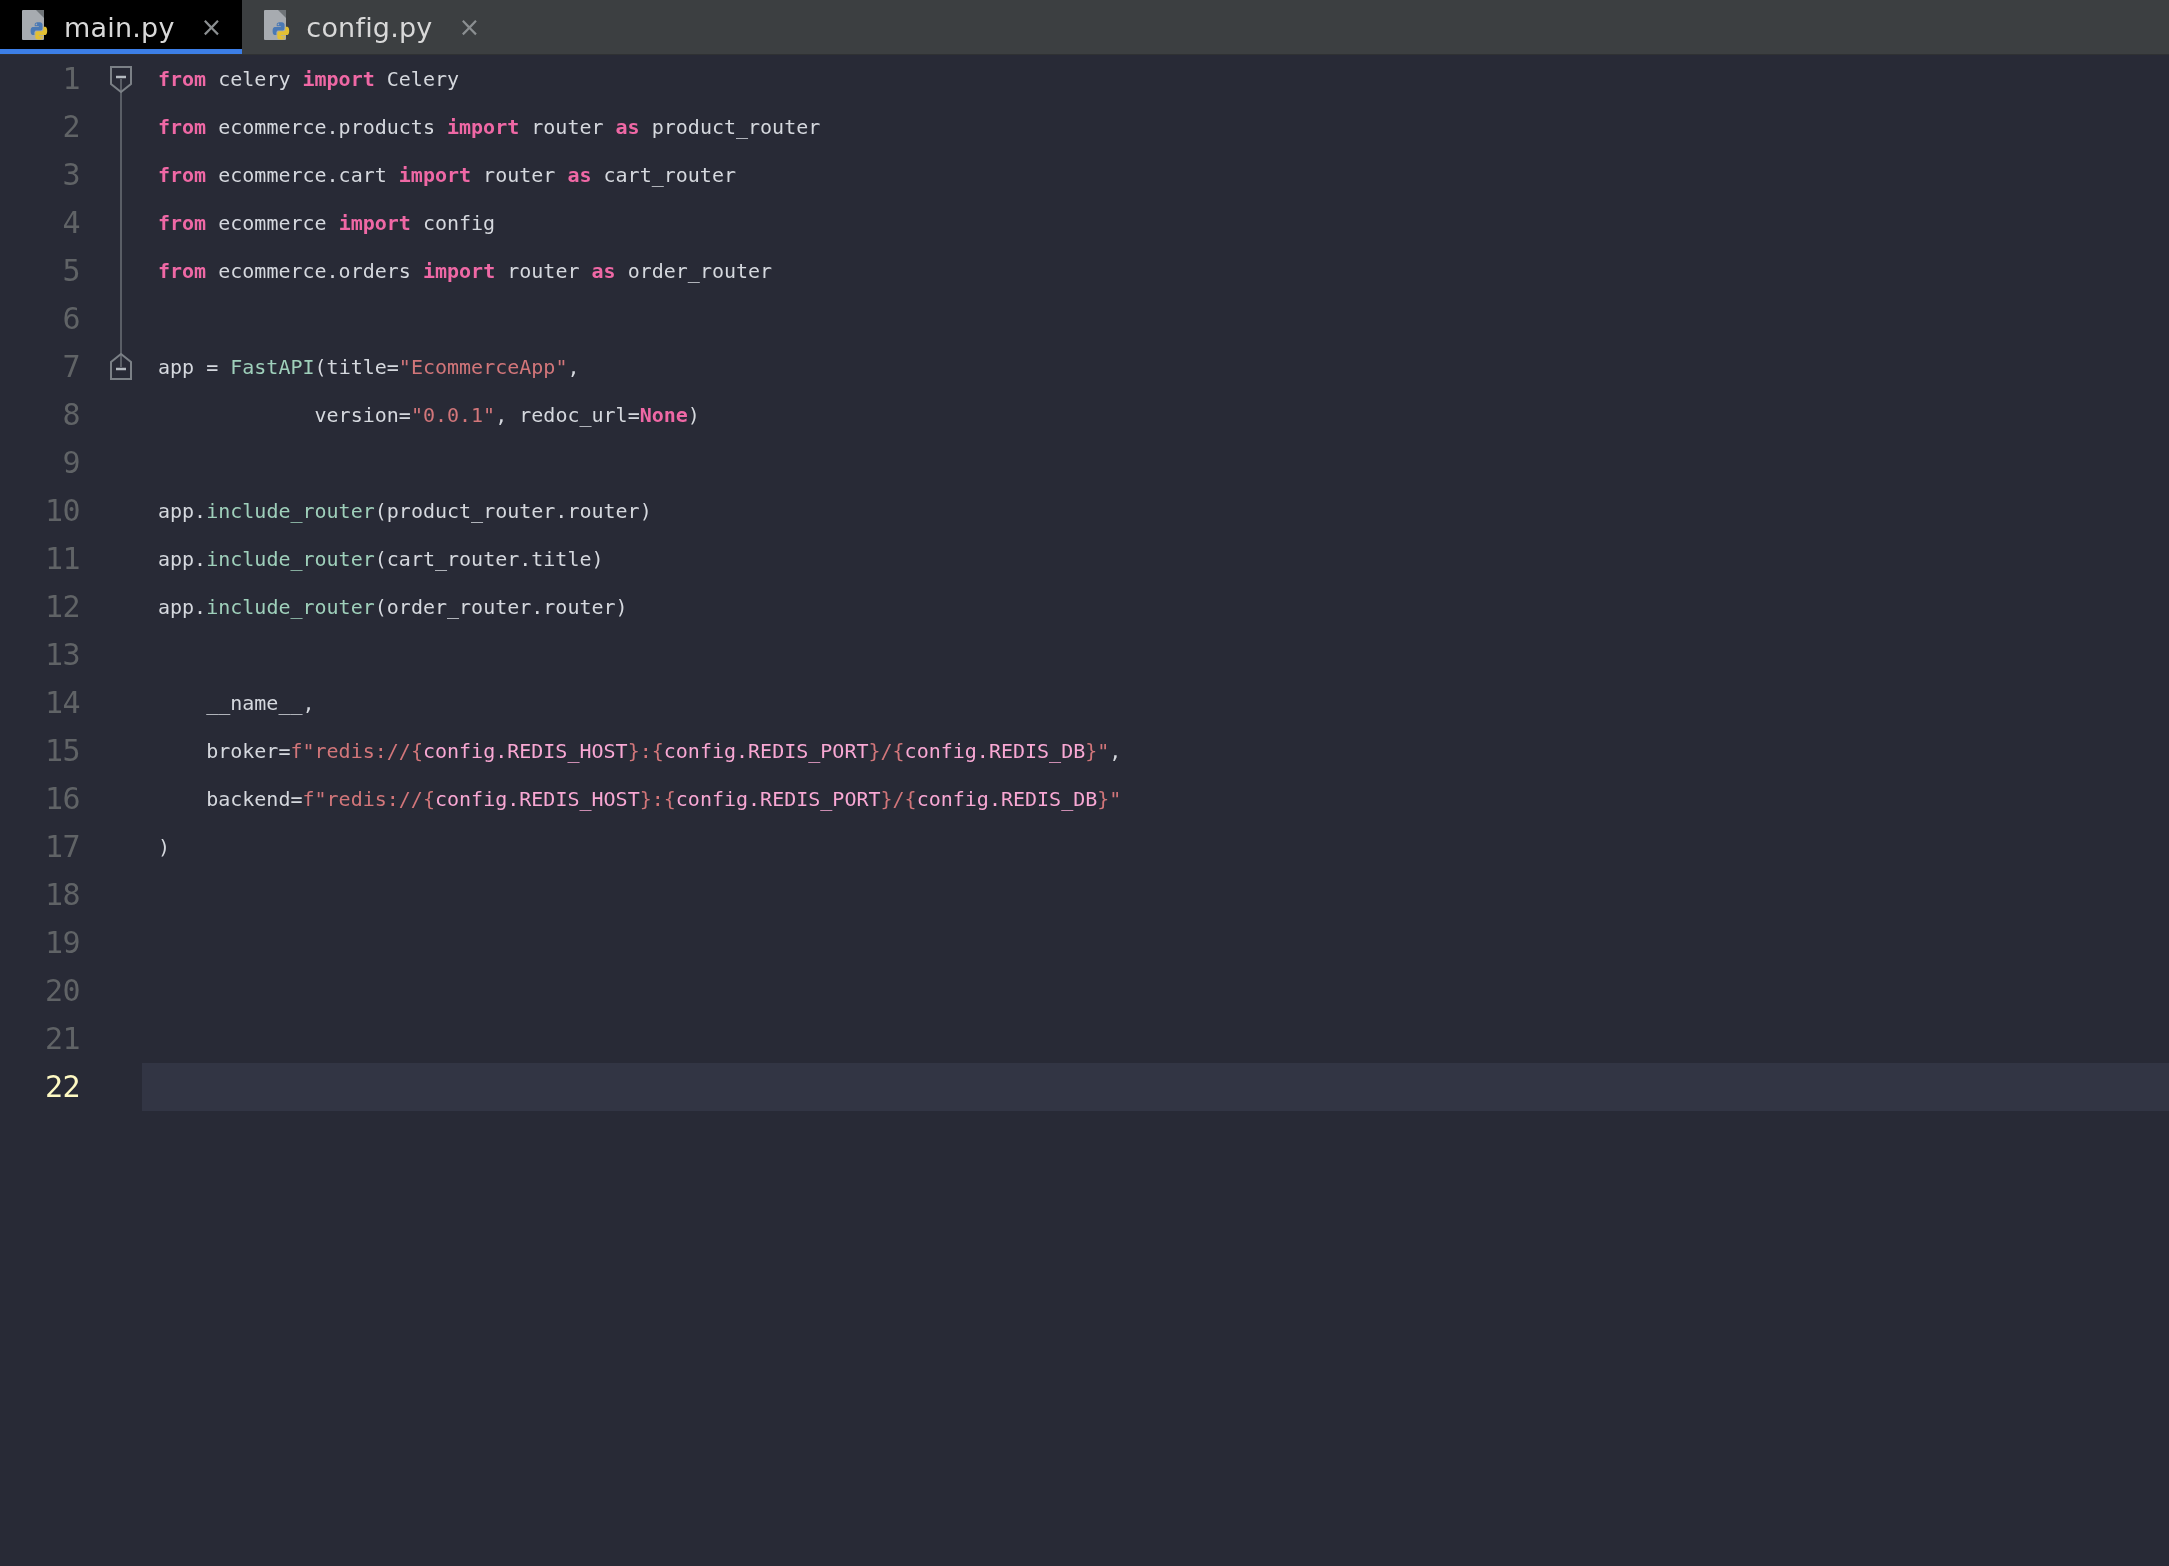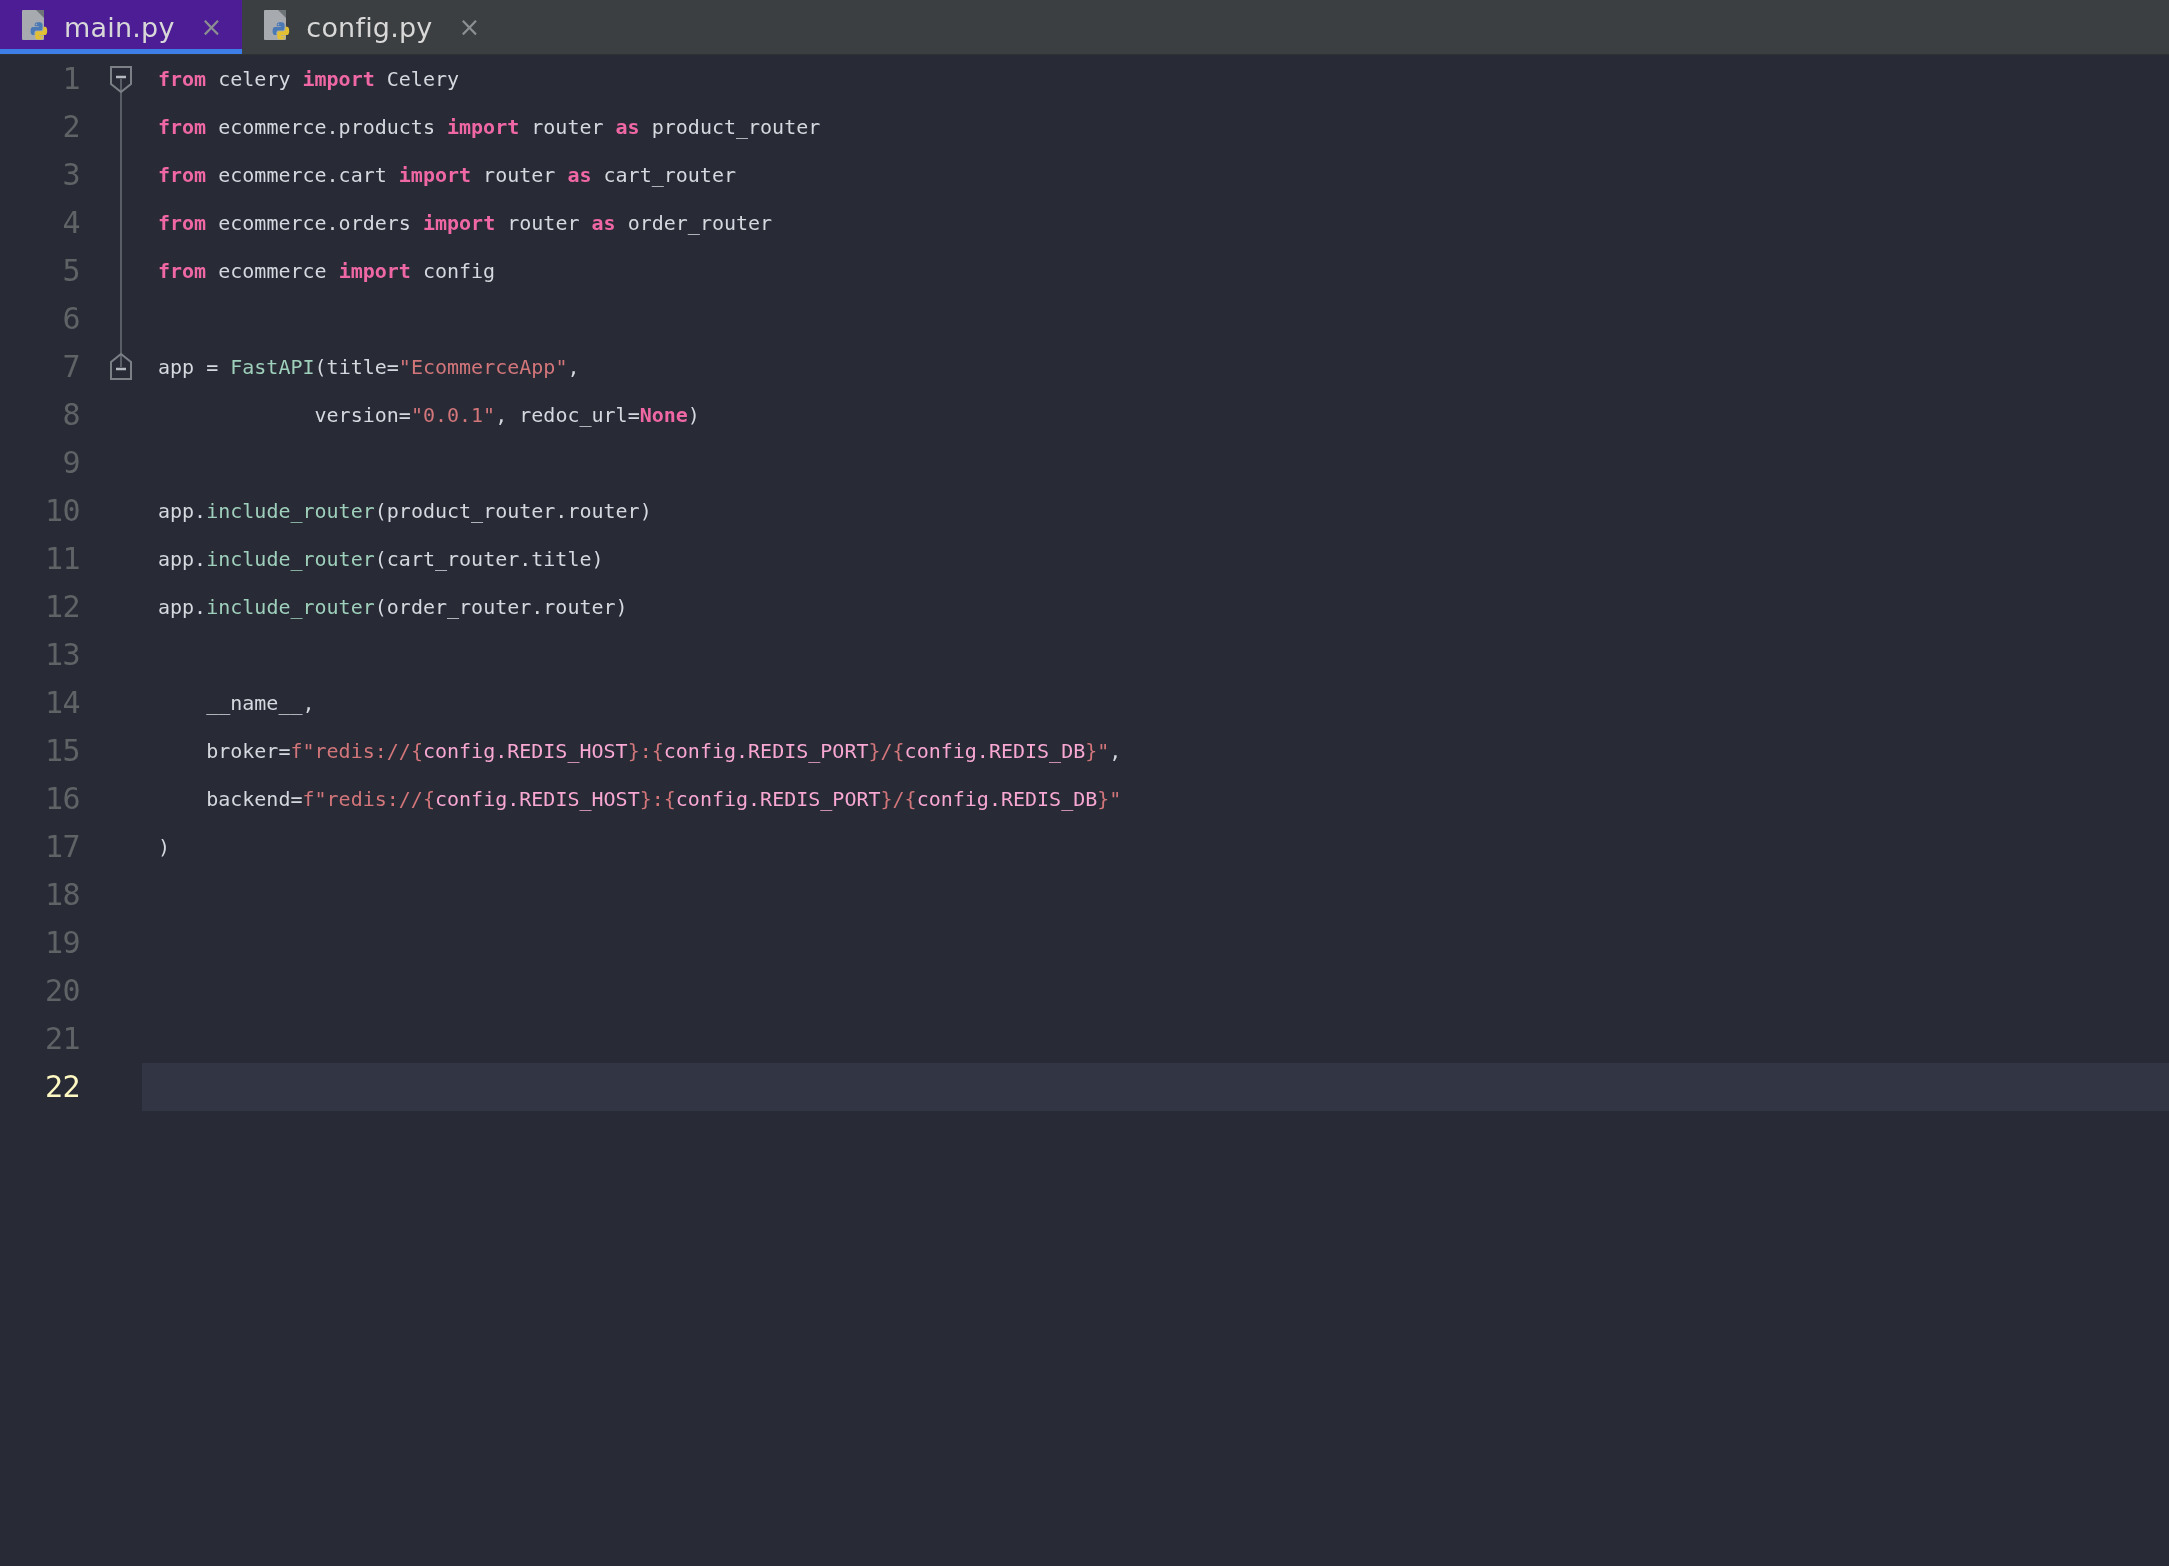--- a/index.html
+++ b/index.html
@@ -35,21 +35,21 @@
     padding: 0 16px 0 22px;
     gap: 12px;
     position: relative;
     cursor: default;
     font-family: "DejaVu Sans", sans-serif;
     font-size: 27px;
     color: #d8d8d8;
     white-space: nowrap;
   }
   .tab.active {
-    background: #4c1d95;
+    background: #000000;
   }
   .tab.active::after {
     content: "";
     position: absolute;
     left: 0; right: 0; bottom: 0;
     height: 5px;
     background: #3c7ee6;
   }
   .tab-label { letter-spacing: .2px; }
   .tab-close {
@@ -241,22 +241,22 @@
             <path d="M13 2 L23 10 L23 27 L3 27 L3 10 Z" fill="none" stroke="#7b8086" stroke-width="2"></path>
             <line x1="8" y1="17" x2="18" y2="17" stroke="#b4bac0" stroke-width="2.5"></line>
           </svg>
         </div>
       </div>
 
     <div class="code" id="code">
         <div class="line"><span class="kw">from</span><span class="ident"> celery </span><span class="kw">import</span><span class="ident"> Celery</span></div>
         <div class="line"><span class="kw">from</span><span class="ident"> ecommerce.products </span><span class="kw">import</span><span class="ident"> router </span><span class="kw">as</span><span class="ident"> product_router</span></div>
         <div class="line"><span class="kw">from</span><span class="ident"> ecommerce.cart </span><span class="kw">import</span><span class="ident"> router </span><span class="kw">as</span><span class="ident"> cart_router</span></div>
+        <div class="line"><span class="kw">from</span><span class="ident"> ecommerce </span><span class="kw">import</span><span class="ident"> config</span></div>
         <div class="line"><span class="kw">from</span><span class="ident"> ecommerce.orders </span><span class="kw">import</span><span class="ident"> router </span><span class="kw">as</span><span class="ident"> order_router</span></div>
-        <div class="line"><span class="kw">from</span><span class="ident"> ecommerce </span><span class="kw">import</span><span class="ident"> config</span></div>
         <div class="line">&nbsp;</div>
         <div class="line"><span class="ident">app = </span><span class="cls">FastAPI</span><span class="punct">(</span><span class="ident">title=</span><span class="str">"EcommerceApp"</span><span class="punct">,</span></div>
         <div class="line"><span class="ident">             version=</span><span class="str">"0.0.1"</span><span class="punct">, </span><span class="ident">redoc_url=</span><span class="kw">None</span><span class="punct">)</span></div>
         <div class="line">&nbsp;</div>
         <div class="line"><span class="ident">app.</span><span class="fn">include_router</span><span class="punct">(</span><span class="ident">product_router.router</span><span class="punct">)</span></div>
         <div class="line"><span class="ident">app.</span><span class="fn">include_router</span><span class="punct">(</span><span class="ident">cart_router.title</span><span class="punct">)</span></div>
         <div class="line"><span class="ident">app.</span><span class="fn">include_router</span><span class="punct">(</span><span class="ident">order_router.router</span><span class="punct">)</span></div>
         <div class="line">&nbsp;</div>
         <div class="line"><span class="ident">    __name__</span><span class="punct">,</span></div>
         <div class="line"><span class="ident">    broker=</span><span class="str">f"redis://</span><span class="str">{</span><span class="interp">config.REDIS_HOST</span><span class="str">}</span><span class="str">:</span><span class="str">{</span><span class="interp">config.REDIS_PORT</span><span class="str">}</span><span class="str">/</span><span class="str">{</span><span class="interp">config.REDIS_DB</span><span class="str">}</span><span class="str">"</span><span class="punct">,</span></div>

